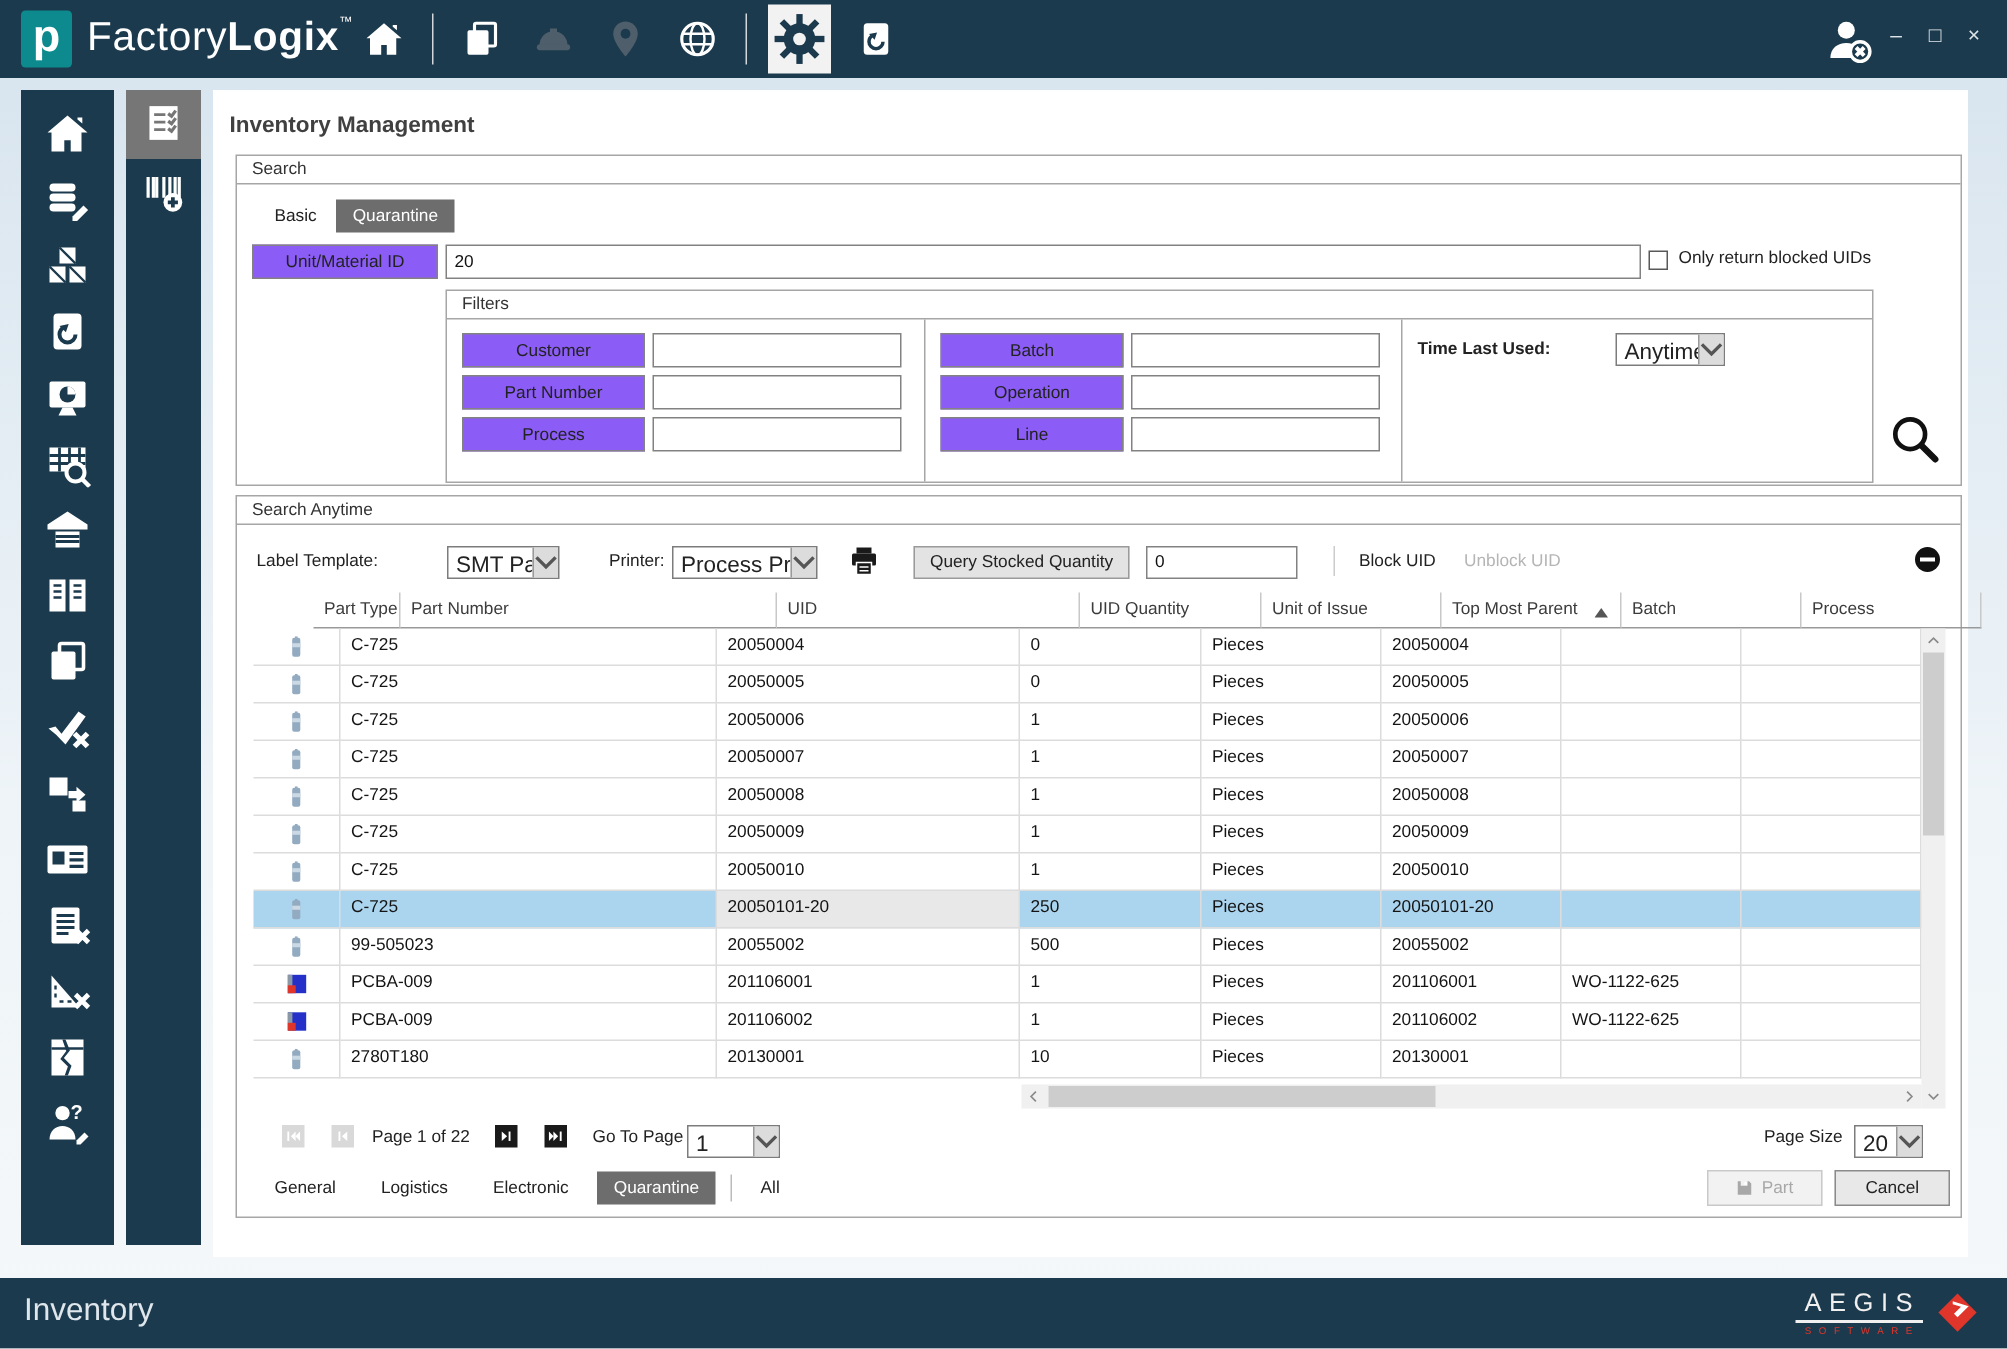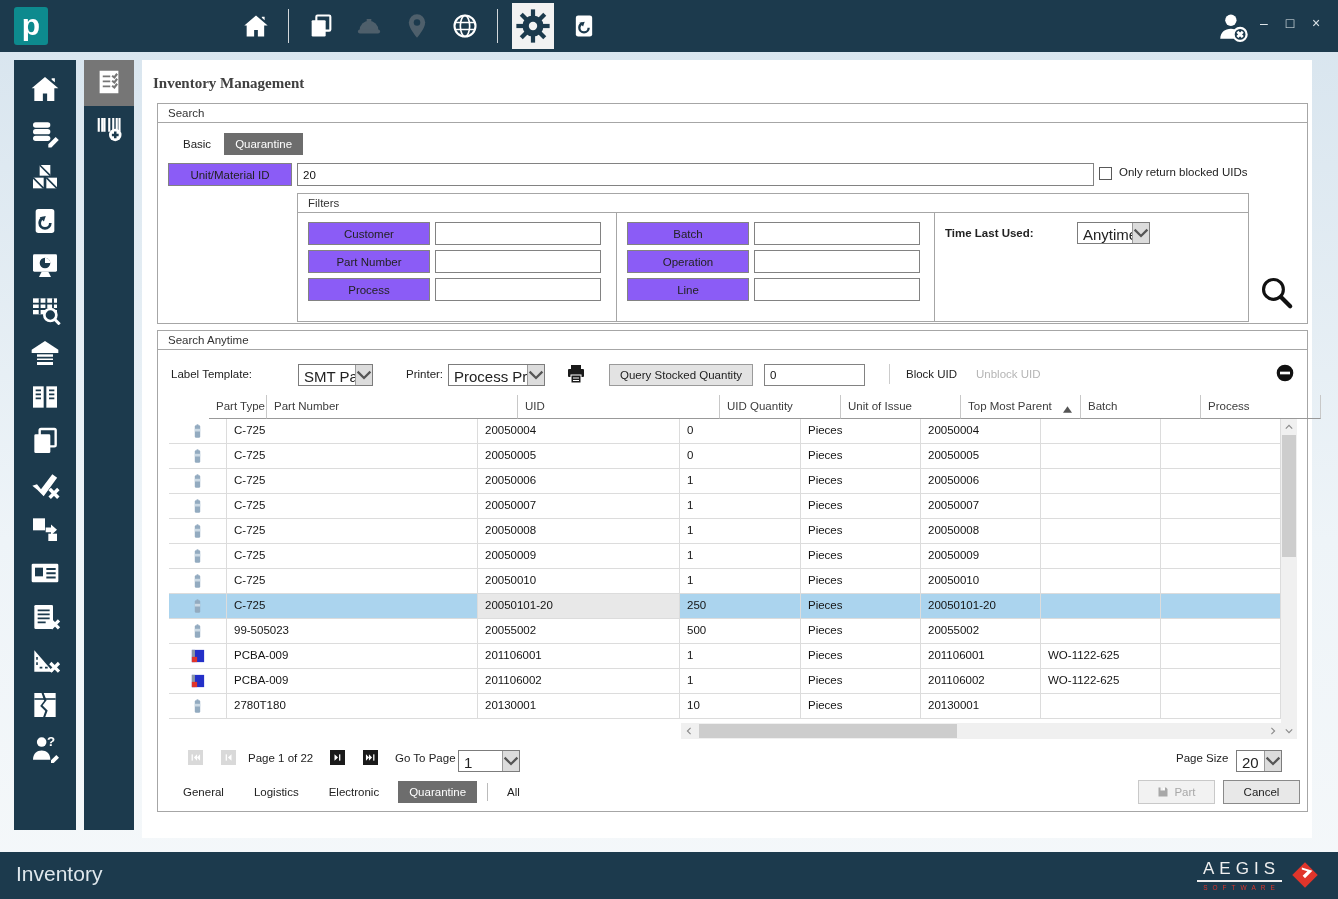--- a/index.html
+++ b/index.html
@@ -31,21 +31,21 @@
   .sb-item { width:62px; height:44px; display:flex; align-items:center; justify-content:center; cursor:pointer; }
   .sb-item svg { width:32px; height:32px; }
   .subbar { position:absolute; left:84px; top:60px; width:50px; height:770px; background:#1c3a4d;
             display:flex; flex-direction:column; align-items:center; }
   .sub-item { width:50px; height:46px; display:flex; align-items:center; justify-content:center; cursor:pointer; }
   .sub-item.sel { background:#767676; }
   .sub-item svg { width:30px; height:30px; }
 
   
   .content { position:absolute; left:142px; top:60px; width:1170px; height:778px; background:#fff; }
-  .page-title { position:absolute; left:11px; top:15px; font-size:15px; color:#404040;font-family:Liberation Serif, serif; }
+  .page-title { position:absolute; left:11px; top:15px; font-size:15px; color:#404040; }
 
   .groupbox { position:absolute; border:1px solid #a6a6a6; background:#fff; }
   .gb-head { height:19px; line-height:18px; padding-left:10px; font-size:11.5px; color:#333;
              border-bottom:1px solid #a6a6a6; }
 
   .search-box { left:15px; top:43px; width:1151px; height:221px; }
   .tabs { position:absolute; left:14px; top:29px; display:flex; gap:2px; font-size:11.5px; }
   .tab { padding:5px 11px; cursor:pointer; color:#222; }
   .tab.active { background:#6d6d6d; color:#fff; }
   .fbtn { border:1px solid #828282; background:#8b5cf6; height:23px; font-size:11.5px; color:#222;
@@ -127,20 +127,21 @@
   .aegis .sub { color:#e0352b; font-size:6.5px; letter-spacing:5px; margin-top:2px; padding-left:4px; }
   .aegis svg { width:34px; height:34px; }
 </style>
 </head>
 <body>
 
 <div class="screen">
 
   <header class="titlebar">
     <div class="logo"><span>p</span></div>
+    <div class="brand"><span class="f">Factory</span><span class="l">Logix</span><span class="tm">™</span></div>
     <div class="tb-icons">
         <span class="tb-ic">
           <svg viewBox="0 0 24 24">
             <path fill="#fff" d="M12 3l10 8.5h-3V21h-5.4v-5.6h-3.2V21H4v-9.5H2z"></path>
             <path fill="#fff" d="M17 4h2.4v3L17 5z"></path>
           </svg>
         </span>
         <span class="tb-sep"></span>
         <span class="tb-ic">
           <svg viewBox="0 0 24 24">

